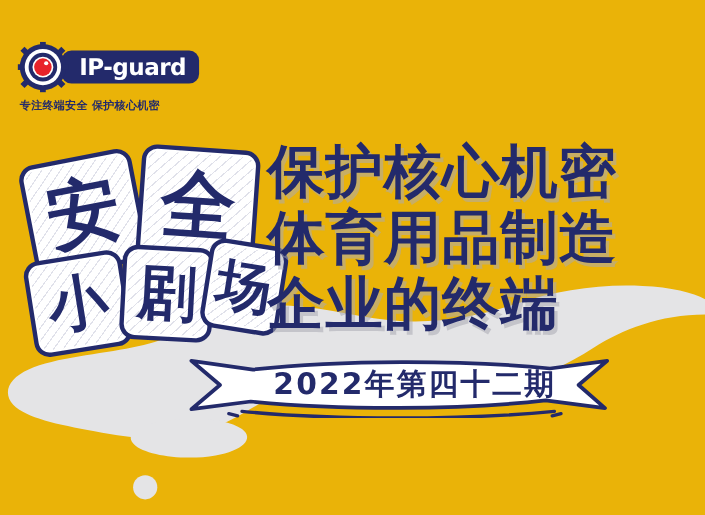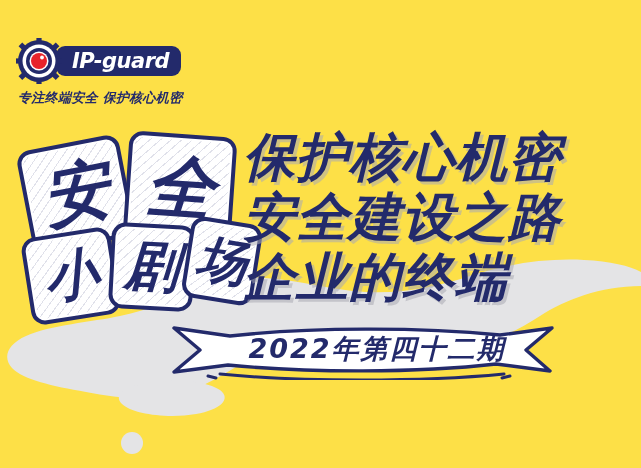--- a/index.html
+++ b/index.html
@@ -3,42 +3,42 @@
 <meta charset="utf-8">
 <style>
   html,body{margin:0;padding:0;}
   body{
     width:641px;height:468px;
     background:#ffffff;
     font-family:"DejaVu Sans","Liberation Sans",sans-serif;
     overflow:hidden;
     position:relative;
   }
-  .stage{position:absolute;left:0;top:0;width:641px;height:468px;overflow:hidden;background:#fde047;font-style:italic;}
+  .stage{position:absolute;left:0;top:0;width:641px;height:468px;overflow:hidden;background:#eab308;}
 
   
   .bg-layer{position:absolute;left:0;top:0;width:641px;height:468px;z-index:0;}
 
   
   .logo-block{position:absolute;left:16px;top:38px;z-index:4;}
   .logo-row{display:flex;align-items:center;height:46px;}
   .logo-mark{width:46px;height:46px;position:relative;flex:0 0 auto;}
   .wordmark{
     height:30px;margin-left:-6px;
     background:#232a6b;border-radius:9px;
     display:flex;align-items:center;justify-content:center;
     padding:0 12px 0 16px;
   }
   .wordmark-text{
     color:#ffffff;font-weight:bold;font-size:21px;letter-spacing:-0.5px;
     font-family:"DejaVu Sans","Liberation Sans",sans-serif;line-height:1;
   }
   .tagline{
     margin-top:5px;margin-left:2px;
-    color:#232a6b;font-size:13px;font-weight:bold;letter-spacing:0.3px;
+    color:#232a6b;font-size:10px;font-weight:bold;letter-spacing:0.3px;
     white-space:nowrap;
   }
 
   
   .badge-group{position:absolute;left:10px;top:128px;width:248px;height:200px;z-index:5;}
   .tile{
     position:absolute;
     background:#ffffff;
     border:4px solid #232a6b;
     border-radius:14px;
@@ -151,21 +151,21 @@
     <div class="tile t-ju">
       <span class="tile-ch">剧</span>
     </div>
     <div class="tile t-chang">
       <span class="tile-ch">场</span>
     </div>
   </div>
 
   <div class="headline">
     <div class="hl-line">保护核心机密</div>
-    <div class="hl-line">安全建设之路</div>
+    <div class="hl-line">体育用品制造</div>
     <div class="hl-line">企业的终端</div>
   </div>
 
   <div class="ribbon">
     <svg viewBox="0 0 400 62" width="400" height="62" aria-hidden="true">
       <path d="M14 10 L70 18 C150 9 260 9 340 17 L392 10
                L366 32 L390 53 L336 46 C258 55 148 55 68 47
                L14 54 L40 32 Z" fill="#ffffff" stroke="#232a6b" stroke-width="3.4" stroke-linejoin="round" stroke-linecap="round"></path>
       <path d="M60 56 C140 64 262 64 344 56" fill="none" stroke="#232a6b" stroke-width="3" stroke-linecap="round"></path>
       <path d="M48 58 L56 60 M350 58 L342 60" fill="none" stroke="#232a6b" stroke-width="3" stroke-linecap="round"></path>

